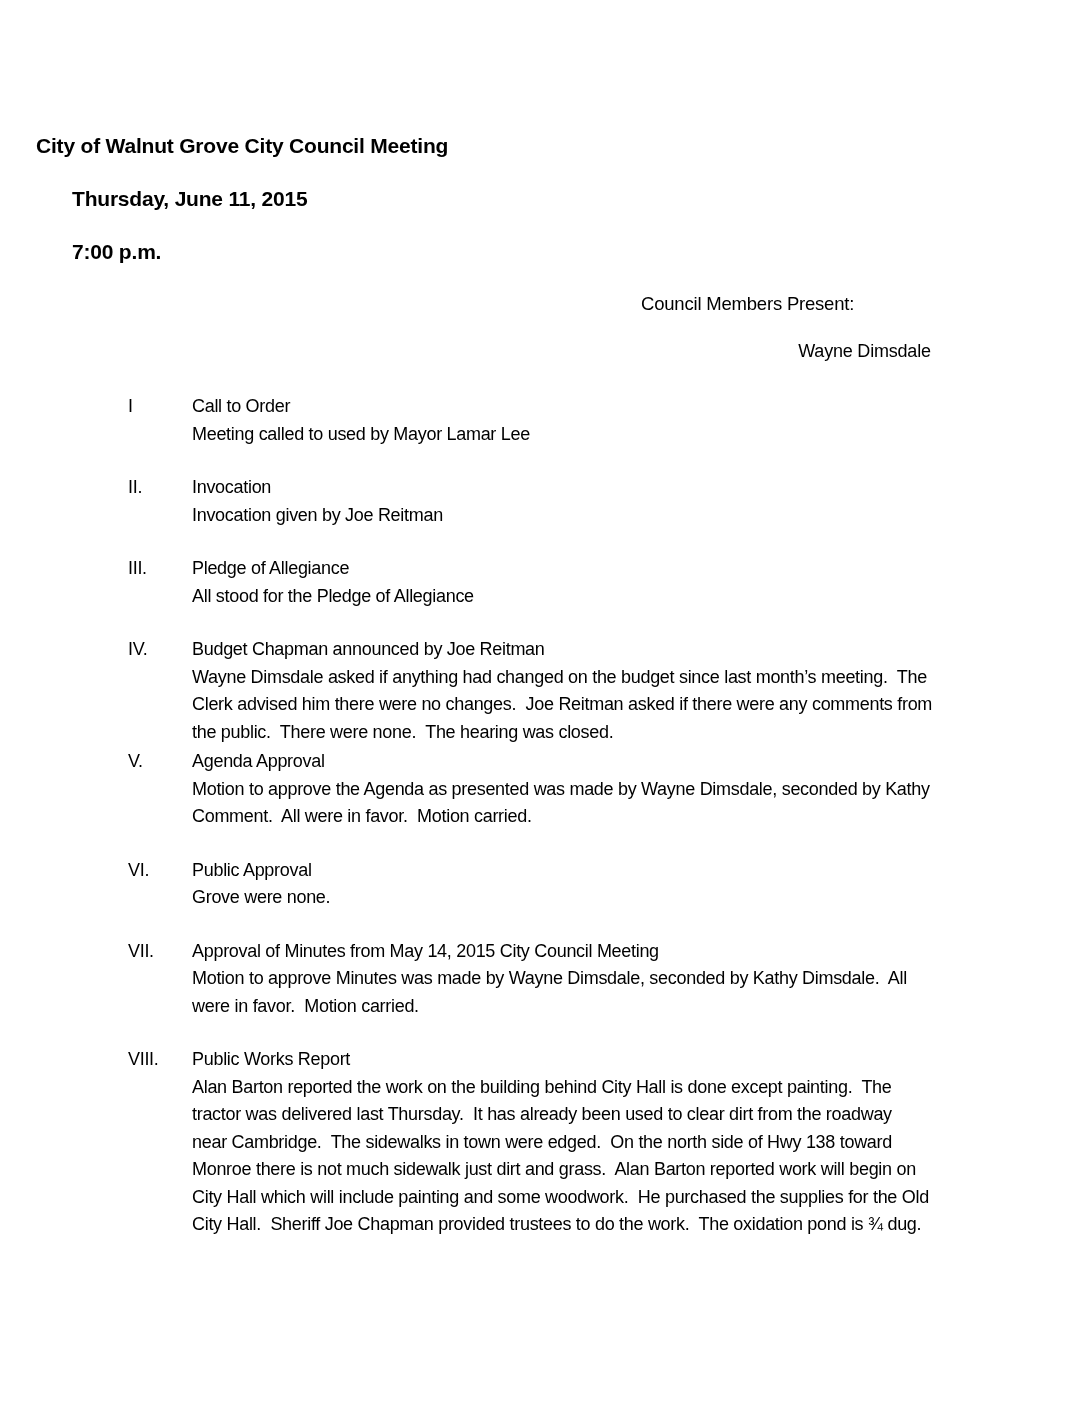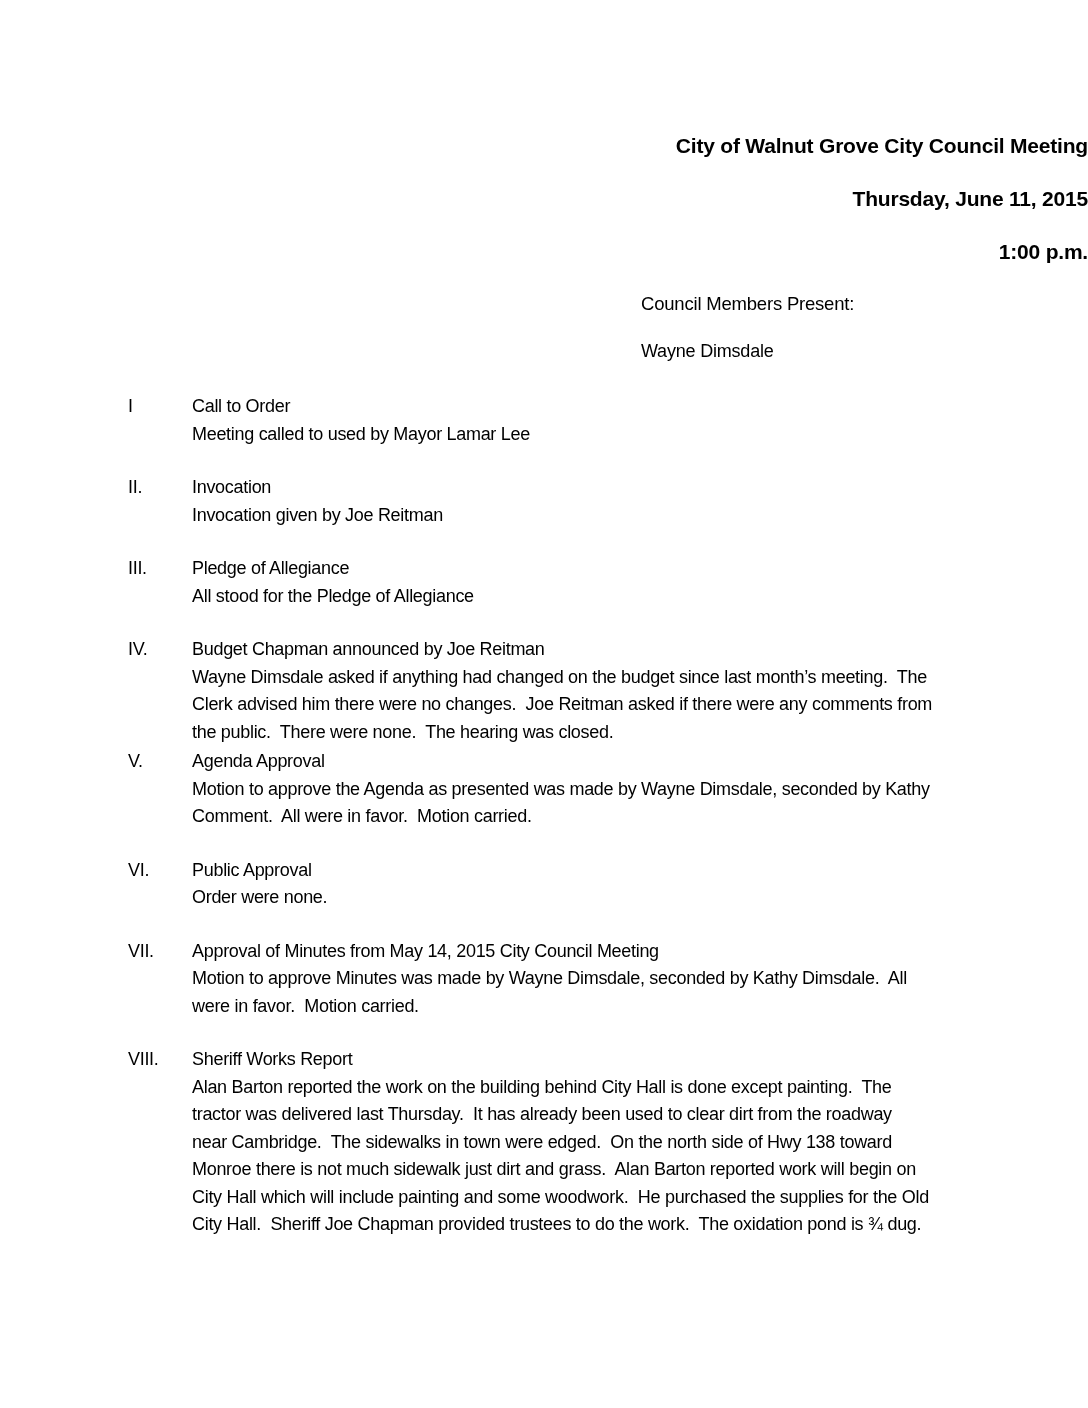--- a/index.html
+++ b/index.html
@@ -7,41 +7,41 @@
   .page {
     position: relative;
     width: 1088px;
     height: 1408px;
     background: #ffffff;
     color: #000000;
     font-family: "Liberation Sans", "DejaVu Sans", sans-serif;
     padding-top: 132px;
     overflow: hidden;
   }
-  .doc-header { text-align: right; }
+  .doc-header { text-align: left; padding-left: 36px; }
   .doc-title-line {
     font-weight: bold;
     font-size: 21px;
     line-height: 28px;
     letter-spacing: -0.2px;
   }
   .doc-title-line + .doc-title-line { margin-top: 25px; margin-left: 36px; }
 
   .council-block {
     margin-left: 641px;
     margin-top: 24px;
     font-size: 18px;
     letter-spacing: -0.2px;
   }
   .council-heading {
     font-weight: normal;
     font-size: 18.5px;
     line-height: 28px;
   }
-  .council-members { margin-top: 20px; }
+  .council-members { margin-top: 20px; text-align: center; }
   .council-member { line-height: 27px; }
 
   .agenda { margin-top: 28px; }
   .agenda-item {
     display: flex;
     margin-left: 128px;
     margin-top: 26px;
     font-size: 18px;
     line-height: 27.5px;
     letter-spacing: -0.3px;
@@ -52,21 +52,21 @@
   .item-body { white-space: pre; }
 </style>
 </head>
 <body>
 
 <div class="page">
 
   <div class="doc-header">
     <div class="doc-title-line">City of Walnut Grove City Council Meeting</div>
     <div class="doc-title-line">Thursday, June 11, 2015</div>
-    <div class="doc-title-line">1:00 p.m.</div>
+    <div class="doc-title-line">7:00 p.m.</div>
   </div>
 
   <div class="council-block">
     <div class="council-heading">Council Members Present:</div>
     <div class="council-members">
       <div class="council-member">Wayne Dimsdale</div>
     </div>
   </div>
 
   <div class="agenda">
@@ -111,37 +111,37 @@
         <div class="item-title">Agenda Approval</div>
         <div class="item-body">Motion to approve the Agenda as presented was made by Wayne Dimsdale, seconded by Kathy
 Comment.  All were in favor.  Motion carried.</div>
       </div>
     </div>
 
     <div class="agenda-item">
       <div class="numeral">VI.</div>
       <div class="content">
         <div class="item-title">Public Approval</div>
-        <div class="item-body">Order were none.</div>
+        <div class="item-body">Grove were none.</div>
       </div>
     </div>
 
     <div class="agenda-item">
       <div class="numeral">VII.</div>
       <div class="content">
         <div class="item-title">Approval of Minutes from May 14, 2015 City Council Meeting</div>
         <div class="item-body">Motion to approve Minutes was made by Wayne Dimsdale, seconded by Kathy Dimsdale.  All
 were in favor.  Motion carried.</div>
       </div>
     </div>
 
     <div class="agenda-item">
       <div class="numeral">VIII.</div>
       <div class="content">
-        <div class="item-title">Sheriff Works Report</div>
+        <div class="item-title">Public Works Report</div>
         <div class="item-body">Alan Barton reported the work on the building behind City Hall is done except painting.  The
 tractor was delivered last Thursday.  It has already been used to clear dirt from the roadway
 near Cambridge.  The sidewalks in town were edged.  On the north side of Hwy 138 toward
 Monroe there is not much sidewalk just dirt and grass.  Alan Barton reported work will begin on
 City Hall which will include painting and some woodwork.  He purchased the supplies for the Old
 City Hall.  Sheriff Joe Chapman provided trustees to do the work.  The oxidation pond is ¾ dug.</div>
       </div>
     </div>
 
   </div>

